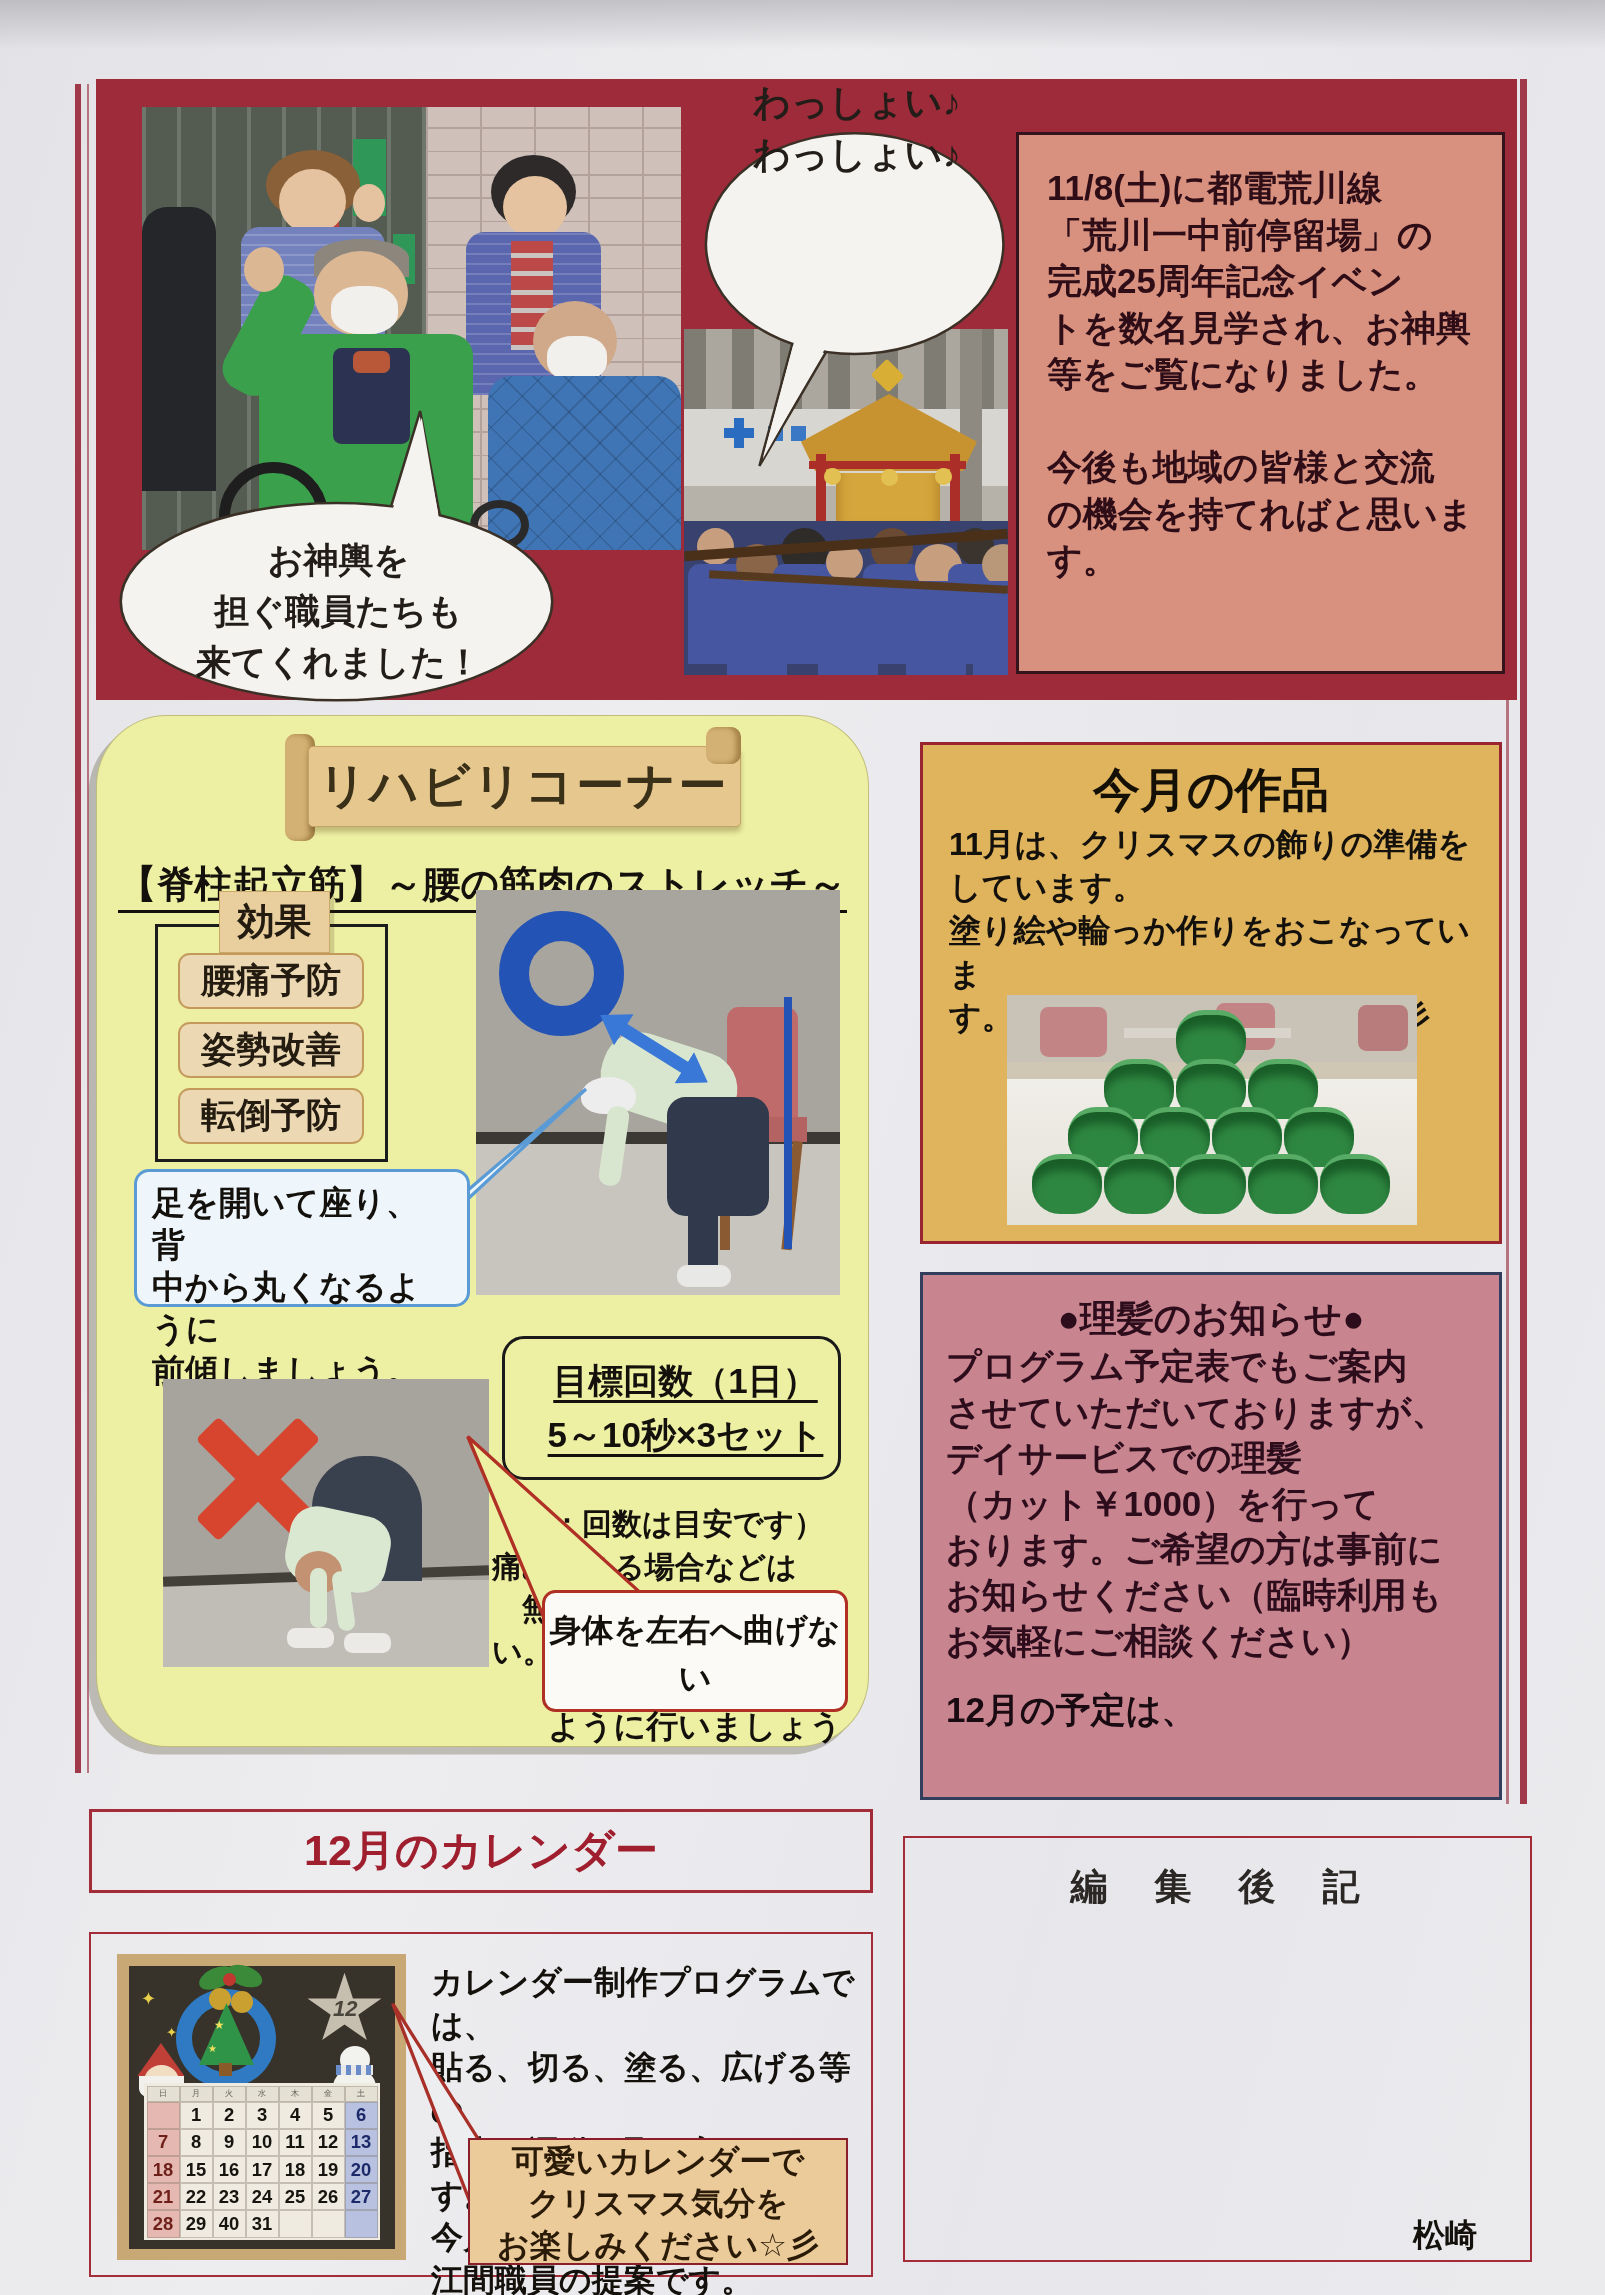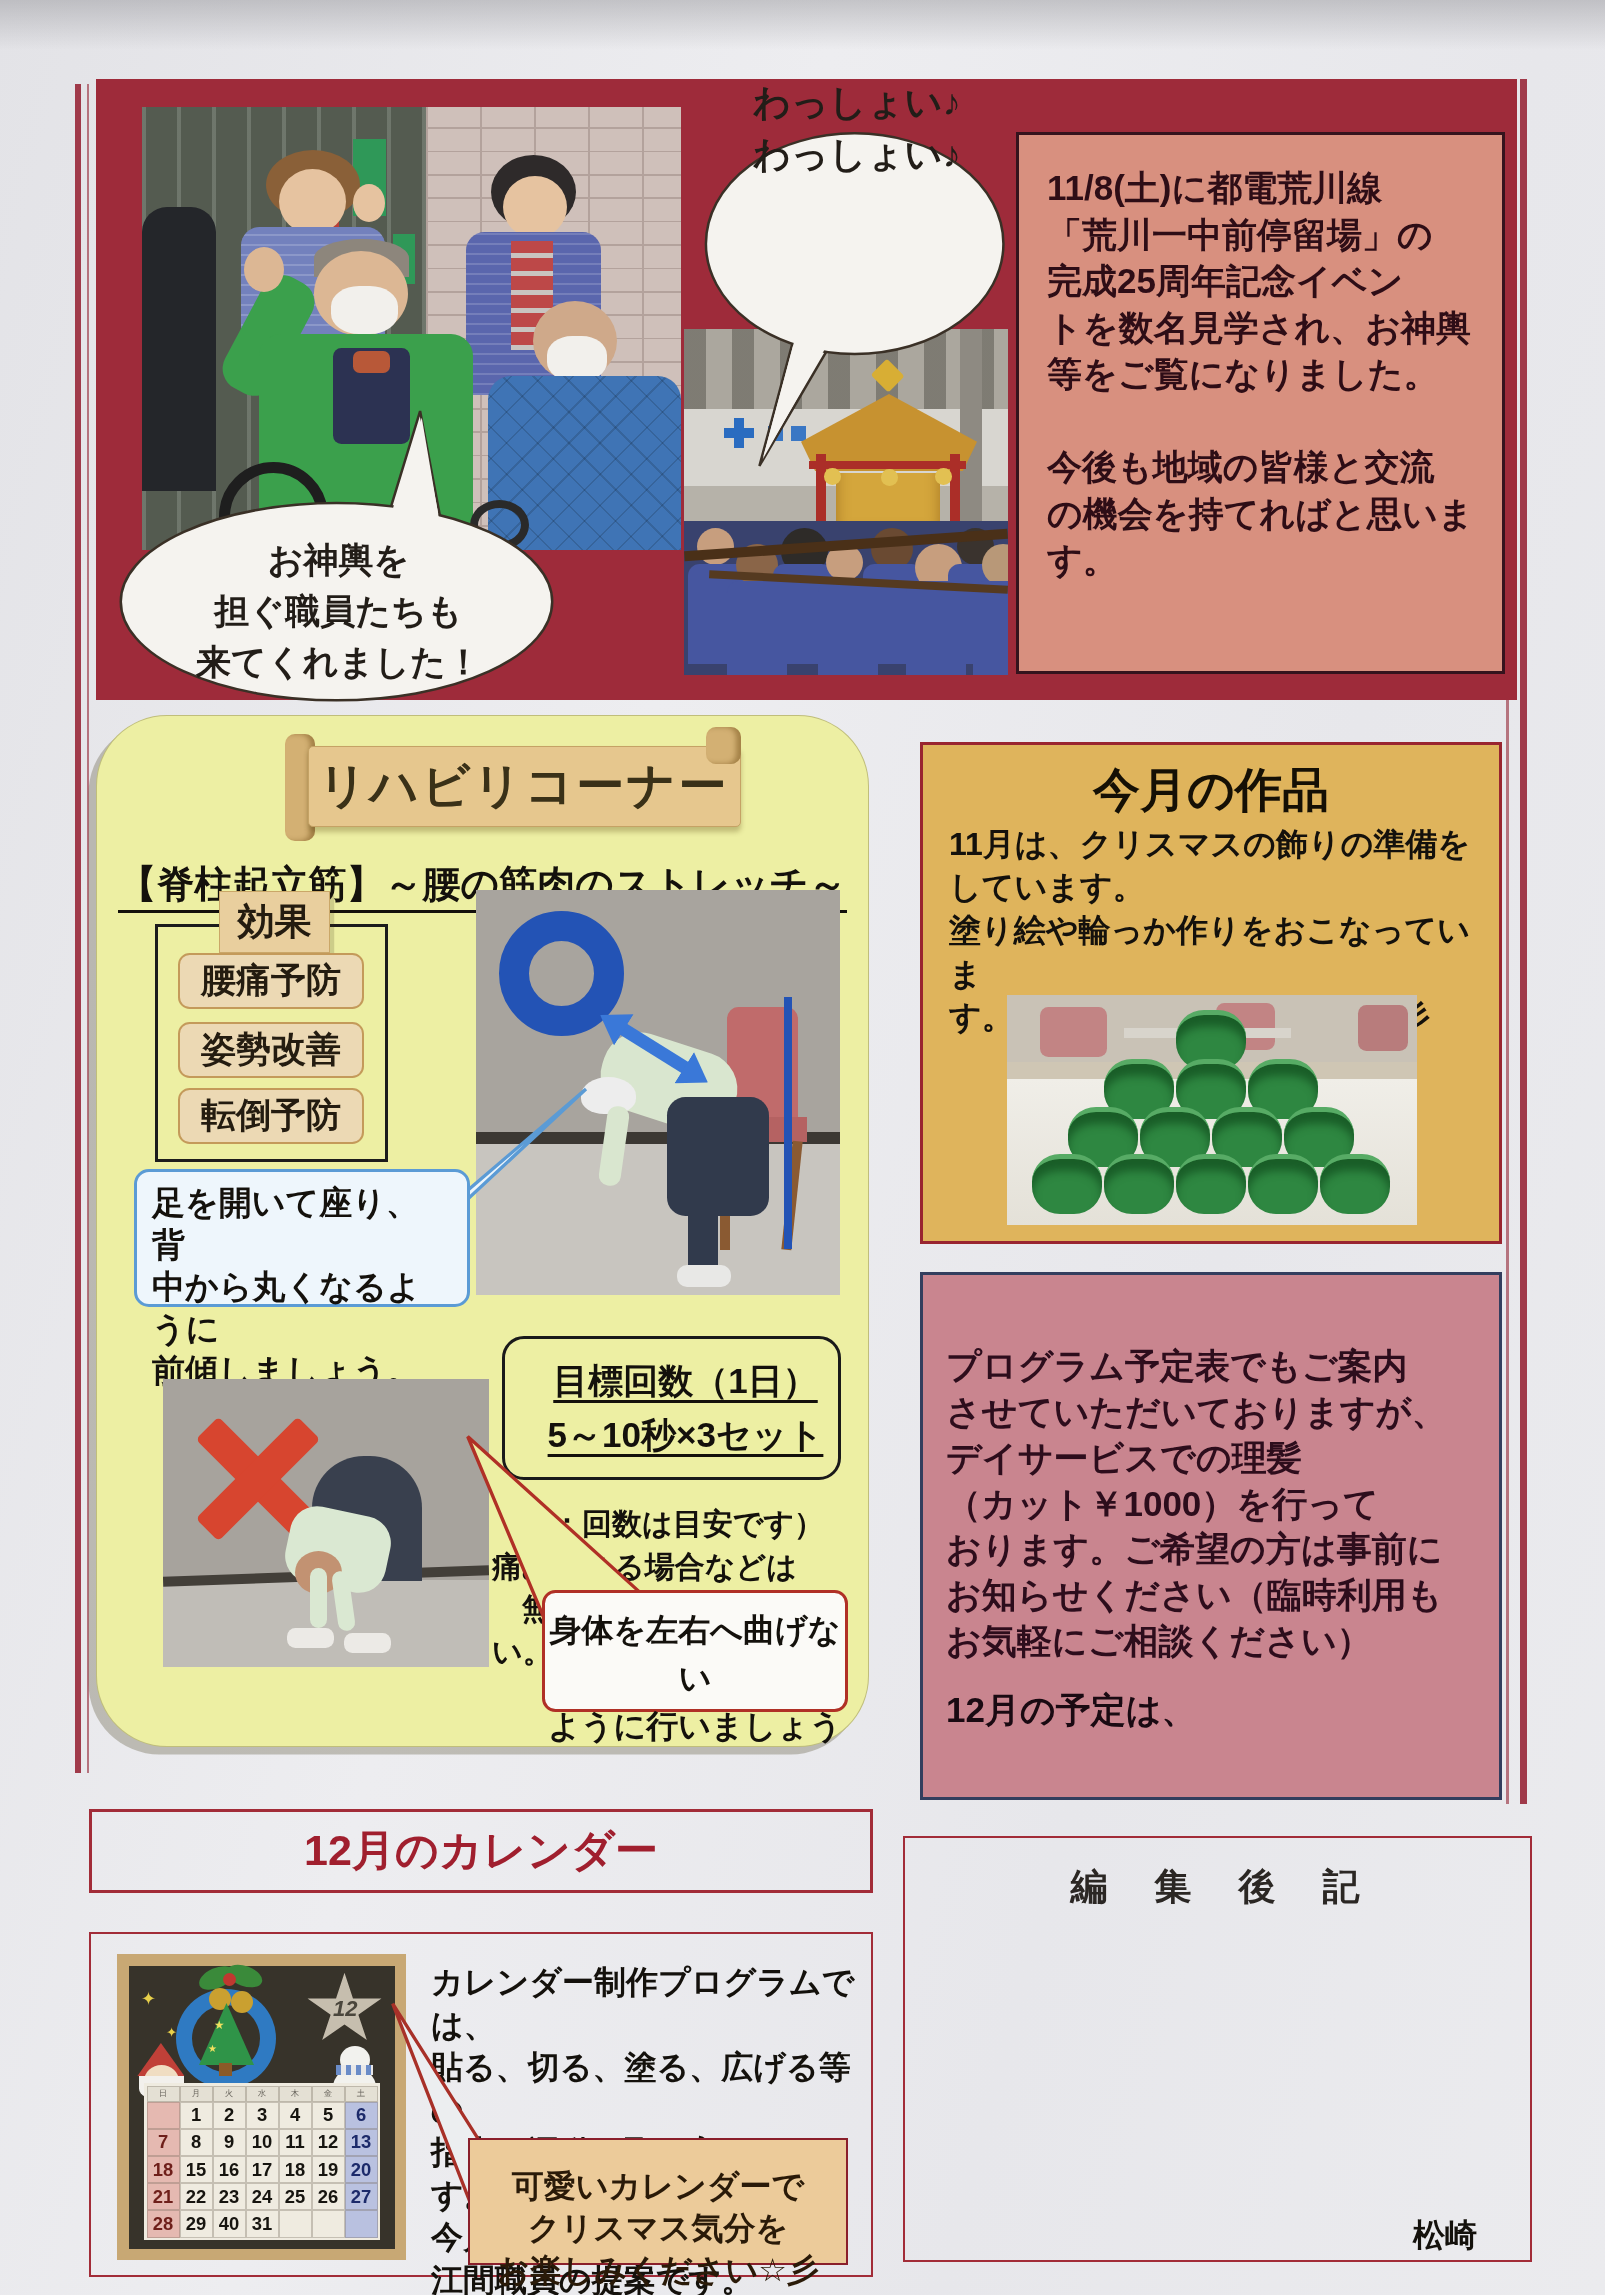--- a/index.html
+++ b/index.html
@@ -79,21 +79,21 @@
   .cal-dark{left:129px;top:1966px;width:266px;height:283px;background:#37332a;}
   .cal-sheet{left:144px;top:2083px;width:236px;height:157px;background:#efebe0;padding:2.5px;box-sizing:border-box;}
   .cal-grid{display:grid;grid-template-columns:repeat(7,1fr);width:100%;height:100%;}
   .cal-grid div{display:flex;align-items:center;justify-content:center;border:0.8px solid rgba(120,110,95,.35);}
   .cal-h{font-size:8.4px;color:#6a665e;background:#e4e0d4;}
   .cal-c{font-size:18.4px;font-weight:700;color:#16140f;background:#efebe0;}
   .cal-c.sun{background:#e5b9b1;color:#6e1f1a;}
   .cal-c.sat{background:#b9c1e0;color:#1c2a6a;}
   .cal-body{font-size:32px;font-weight:700;line-height:1.33;color:#14110c;}
   .tan-callout{background:#eccb9a;border:2.5px solid #8a1f2b;box-sizing:border-box;
-      font-size:32px;font-weight:700;line-height:1.32;color:#2a1a08;padding-top:25px;}
+      font-size:32px;font-weight:700;line-height:1.32;color:#2a1a08;padding-top:0;}
 
   
   .works{left:920px;top:742px;width:582px;height:502px;background:#dfb45c;border:3.3px solid #992530;box-sizing:border-box;}
   .works-title{font-size:47px;font-weight:700;color:#151005;}
   .works-body{font-size:32px;font-weight:700;line-height:1.35;color:#14110c;}
   .works-photo{left:1007px;top:995px;width:410px;height:230px;background:#ebe9e3;}
   .ringcup{position:absolute;width:70px;height:60px;background:#2e8741;border-radius:40%/46%;
       border-top:5px solid #57ab65;box-shadow:inset 0 11.7px 8.4px rgba(10,60,20,.55);box-sizing:border-box;}
   .haircut{left:920px;top:1272px;width:582px;height:528px;background:#c9858f;border:3.3px solid #333e5e;box-sizing:border-box;}
   .editorial{left:903px;top:1836px;width:629px;height:426px;border:2.5px solid #a22c38;box-sizing:border-box;}
@@ -404,20 +404,21 @@
       <div class="ringcup" style="left: 205px; top: 112px;"></div>
       <div class="ringcup" style="left: 277px; top: 112px;"></div>
       <div class="ringcup" style="left: 25px; top: 159px;"></div>
       <div class="ringcup" style="left: 97px; top: 159px;"></div>
       <div class="ringcup" style="left: 169px; top: 159px;"></div>
       <div class="ringcup" style="left: 241px; top: 159px;"></div>
       <div class="ringcup" style="left: 313px; top: 159px;"></div>
     </div>
 
   <div class="abs haircut"></div>
+  <div class="abs ctr t haircut" style="left:920px;top:1294px;width:582px;background:none;border:none;height:auto;font-size:37px;font-weight:700;color:#2d0d1c;">●理髪のお知らせ●</div>
   <div class="abs pre b" style="left:946px;top:1343px;width:535px;font-size:35px;font-weight:700;line-height:1.31;color:#2d0d1c;">プログラム予定表でもご案内
 させていただいておりますが、
 デイサービスでの理髪
 （カット￥1000）を行って
 おります。ご希望の方は事前に
 お知らせください（臨時利用も
 お気軽にご相談ください）</div>
   <div class="abs" style="left:946px;top:1664px;font-size:35px;font-weight:700;color:#1a0a12;margin-top:23px;">12月の予定は、</div>
 
   <div class="abs editorial"></div>

